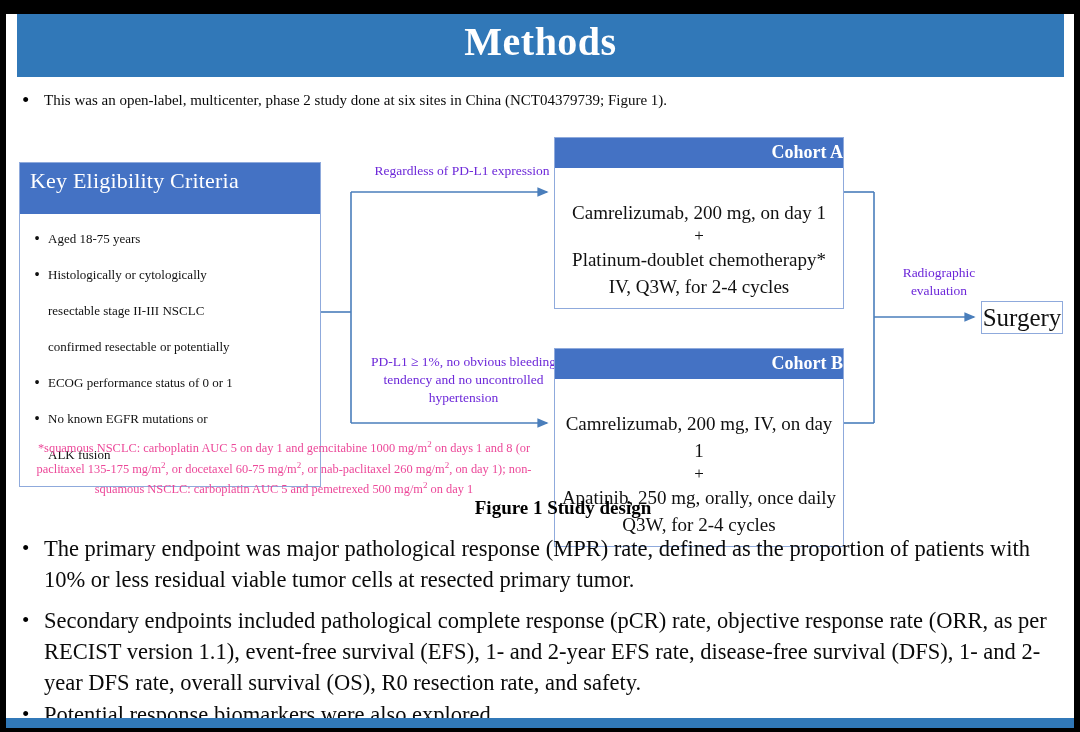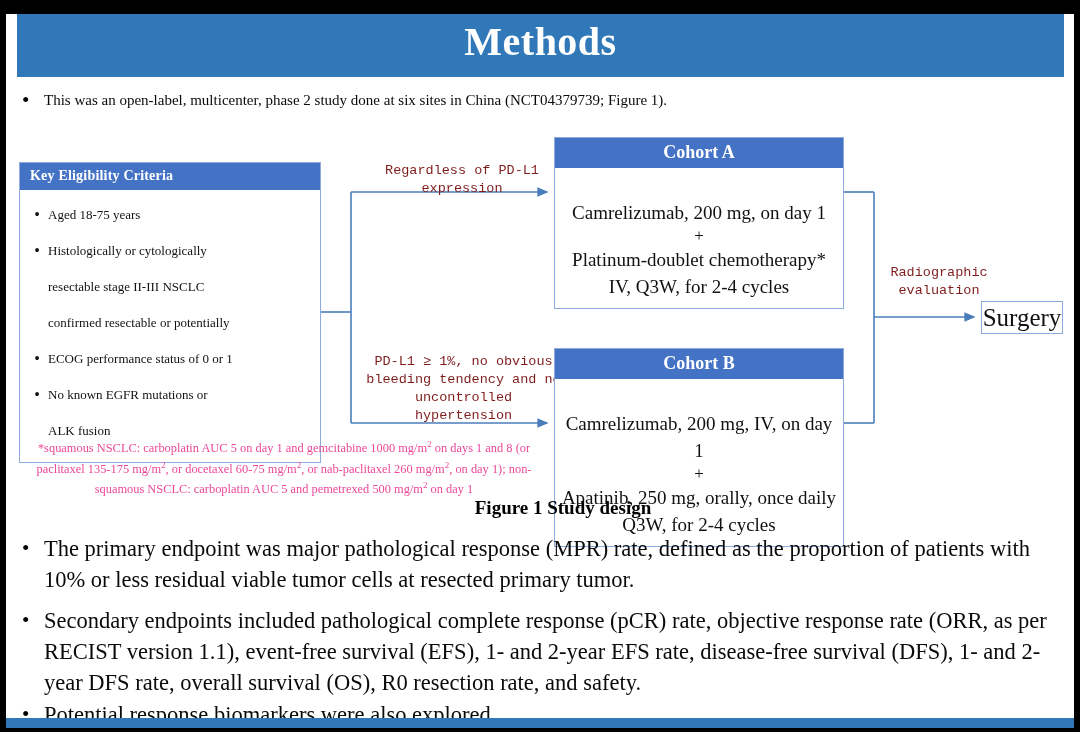--- a/index.html
+++ b/index.html
@@ -87,23 +87,23 @@
     left: 13px;
     top: 38px;
     width: 302px;
     border: 1px solid #8FAADC;
     box-sizing: border-box;
     background: #fff;
   }
   #elig-header {
     background: #4472C4;
     color: #fff;
-    font-weight: bold;
-    font-size: 14px;
-    padding: 5px 0 6px 10px;
+    font-weight: normal;
+    font-size: 22px;
+    padding: 5px 0 20px 10px;
     letter-spacing: .2px;
   }
   #elig-body {
     padding: 8px 6px 12px 6px;
   }
   .elig-item {
     display: flex;
     align-items: flex-start;
     margin: 0 0 3px 0;
   }
@@ -141,21 +141,21 @@
     width: 290px;
     border: 1px solid #8FAADC;
     box-sizing: border-box;
     background: #fff;
   }
   .cohort-header {
     background: #4472C4;
     color: #ffffff;
     font-weight: bold;
     font-size: 18px;
-    text-align: center;
+    text-align: right;
     padding: 4px 0 5px 0;
   }
   .cohort-body {
     padding: 7px 4px 8px 4px;
     text-align: center;
     font-size: 19px;
     line-height: 27px;
     color: #111;
     margin-top: 24px;
   }
@@ -178,22 +178,21 @@
     line-height: 31px;
     color: #111;
   }
 
   
   .conn-label {
     position: absolute;
     text-align: center;
     font-size: 13.5px;
     line-height: 18px;
-    color: #7f1d1d;
-    font-family: Liberation Mono, monospace;
+    color: #6d28d9;
   }
   #label-regardless { left: 366px; top: 38px; width: 180px; }
   #label-pdl1 { left: 360px; top: 229px; width: 195px; }
   #label-radio { left: 878px; top: 140px; width: 110px; }
 
   
   #connectors {
     position: absolute;
     left: 0; top: 0;
     width: 1062px; height: 395px;

